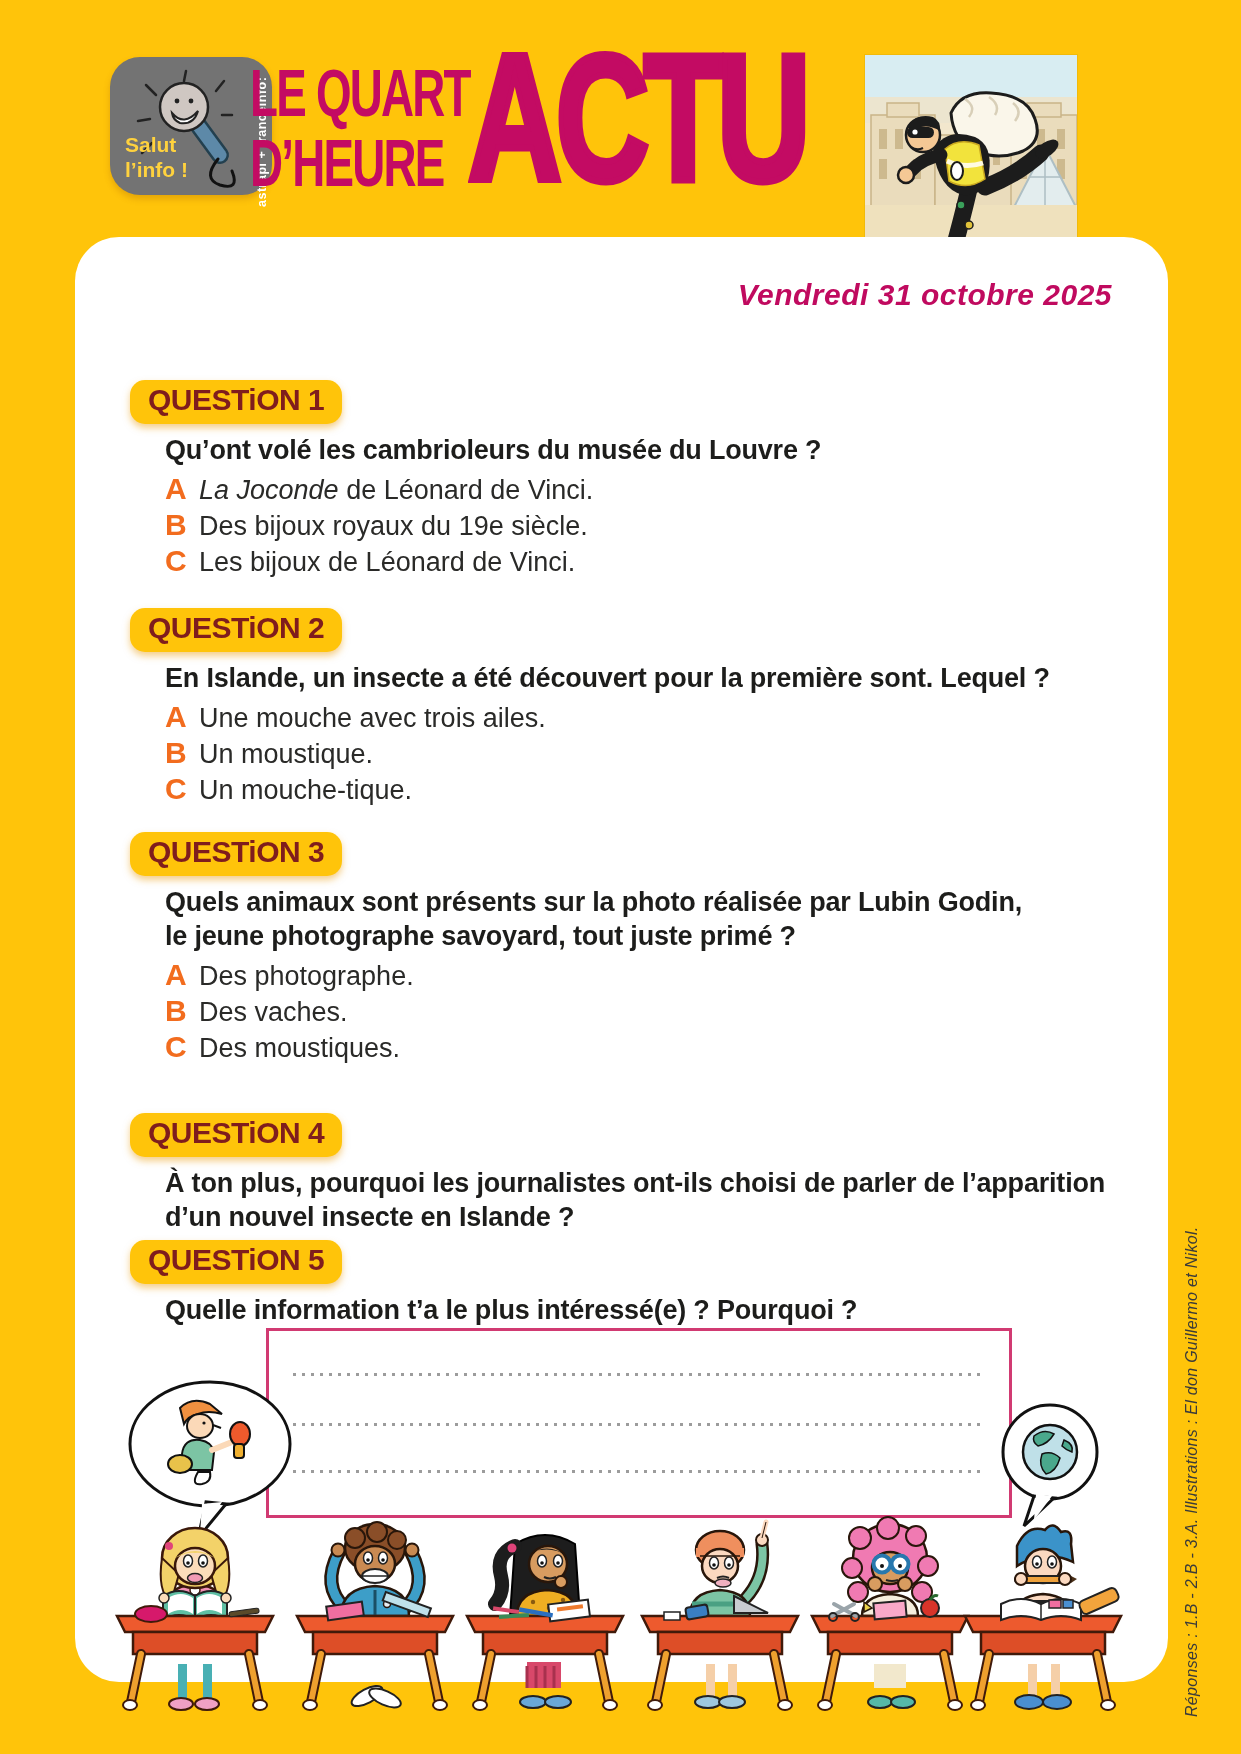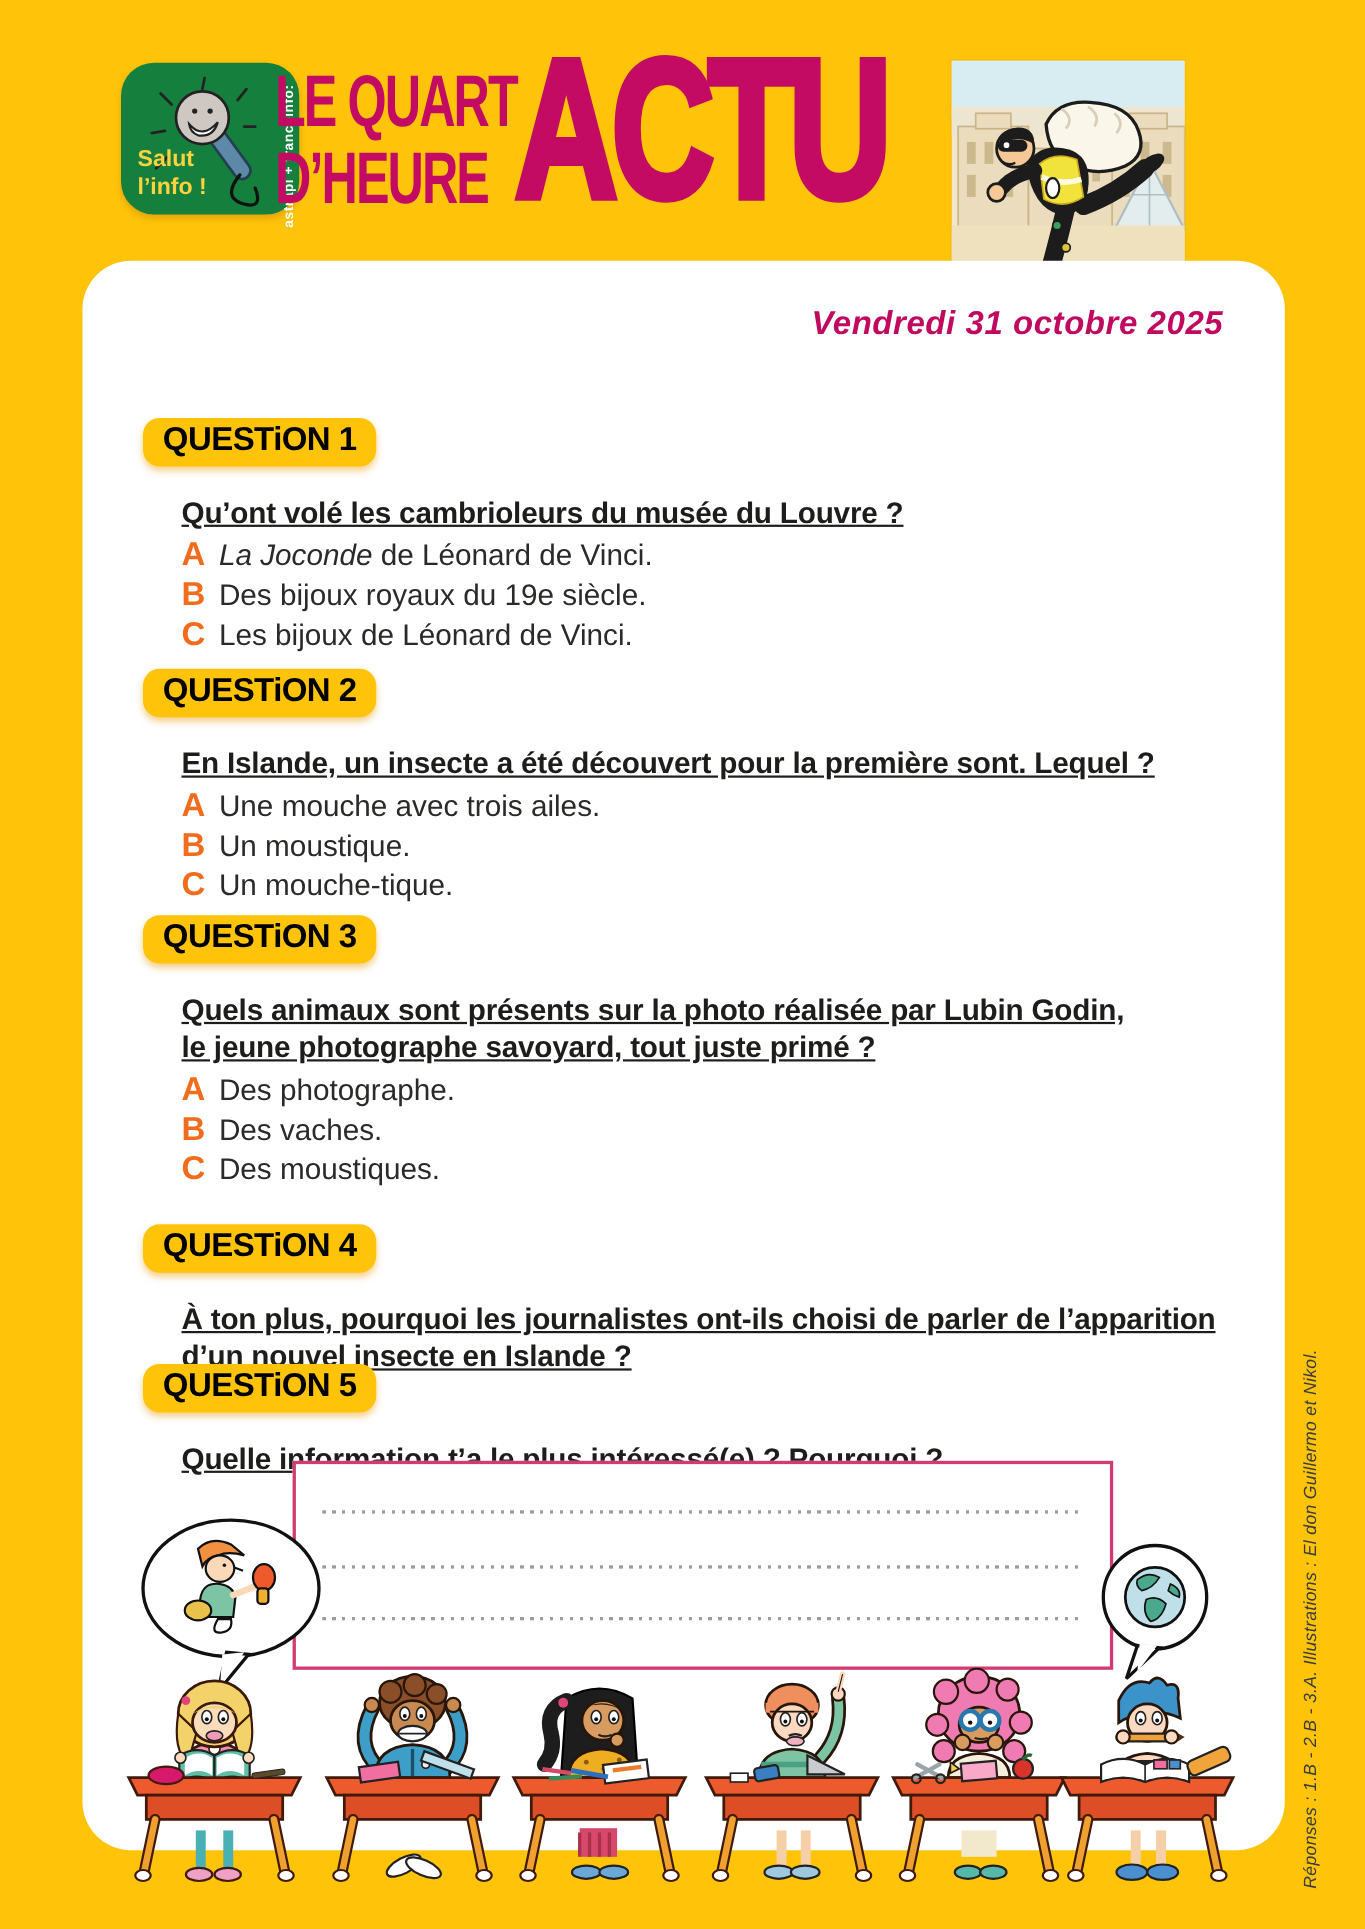--- a/index.html
+++ b/index.html
@@ -1,38 +1,38 @@
 <!DOCTYPE html>
 <html><head>
 <meta charset="utf-8">
 <style>
   html,body{margin:0;padding:0;}
   body{font-family:"Liberation Sans",sans-serif;background:#888;}
   .page{position:relative;width:1241px;height:1754px;background:#FFC40A;overflow:hidden;margin:0 auto;}
 
   
-  .logo{position:absolute;left:110px;top:57px;width:162px;height:138px;background:#15803d;border-radius:30px;box-shadow:0 4px 6px rgba(150,80,0,.25);}
+  .logo{position:absolute;left:110px;top:57px;width:162px;height:138px;background:#737373;border-radius:30px;box-shadow:0 4px 6px rgba(150,80,0,.25);}
   .logo-tagline{position:absolute;left:15px;bottom:13px;color:#FFD23E;font-weight:bold;font-size:21px;line-height:25px;}
   .logo-brand{position:absolute;right:3px;top:8px;height:154px;writing-mode:vertical-rl;transform:rotate(180deg);color:#fff;font-weight:bold;font-size:12.5px;letter-spacing:.5px;text-align:center;}
   .logo-mic{position:absolute;left:18px;top:6px;}
 
   .title-block{position:absolute;left:250px;top:58px;color:#C30B63;font-weight:bold;transform:scale(.88,1.28);transform-origin:left top;letter-spacing:-2px;}
   .title-line{font-size:52px;line-height:55px;white-space:nowrap;}
   .title-accent{position:absolute;left:468px;top:28px;color:#C30B63;font-weight:bold;font-size:180px;line-height:180px;letter-spacing:-8px;transform:scale(.72,1.0);transform-origin:left top;-webkit-text-stroke:7px #C30B63;white-space:nowrap;}
 
   .hero{position:absolute;left:865px;top:55px;width:212px;height:230px;box-shadow:0 0 0 1px rgba(0,0,0,.05);}
 
   
   .card{position:absolute;left:75px;top:237px;width:1093px;height:1445px;background:#fff;border-radius:44px;}
   .date{position:absolute;top:41px;right:56px;color:#C00A5F;font-size:30px;font-style:italic;font-weight:bold;letter-spacing:.5px;}
 
   .qblock{position:absolute;left:55px;width:990px;}
   .q1{top:143px;} .q2{top:371px;} .q3{top:595px;} .q4{top:876px;} .q5{top:1003px;}
-  .q-badge{display:inline-block;background:#FFC40A;color:#000000;font-weight:bold;font-size:30px;letter-spacing:-.5px;padding:3px 18px 7px 18px;border-radius:15px;box-shadow:0 4px 7px rgba(235,160,20,.5);}
-  .q-text{margin:25px 0 0 35px;font-size:27px;font-weight:bold;color:#1D1D1B;line-height:34px;max-width:955px;letter-spacing:-.2px;text-decoration:underline;}
+  .q-badge{display:inline-block;background:#FFC40A;color:#7f1d1d;font-weight:bold;font-size:30px;letter-spacing:-.5px;padding:3px 18px 7px 18px;border-radius:15px;box-shadow:0 4px 7px rgba(235,160,20,.5);}
+  .q-text{margin:9px 0 0 35px;font-size:27px;font-weight:bold;color:#1D1D1B;line-height:34px;max-width:955px;letter-spacing:-.2px;}
   .q-opts{margin:5px 0 0 35px;}
   .q-opt{display:flex;align-items:baseline;height:36px;font-size:27px;color:#2A2A28;}
   .q-letter{color:#F26C1E;font-weight:bold;font-size:30px;width:34px;flex:none;}
   .q-it{font-style:italic;white-space:pre;}
   .q-rest{white-space:pre-wrap;}
 
   
   .answer-box{position:absolute;left:191px;top:1091px;width:740px;height:184px;background:#fff;border:3px solid #D13A72;}
   .dotline{position:absolute;left:24px;right:24px;height:3px;background:repeating-linear-gradient(90deg,#9c9c9c 0 3px,transparent 3px 9px);}
   .dl1{top:42px;} .dl2{top:92px;} .dl3{top:139px;}

